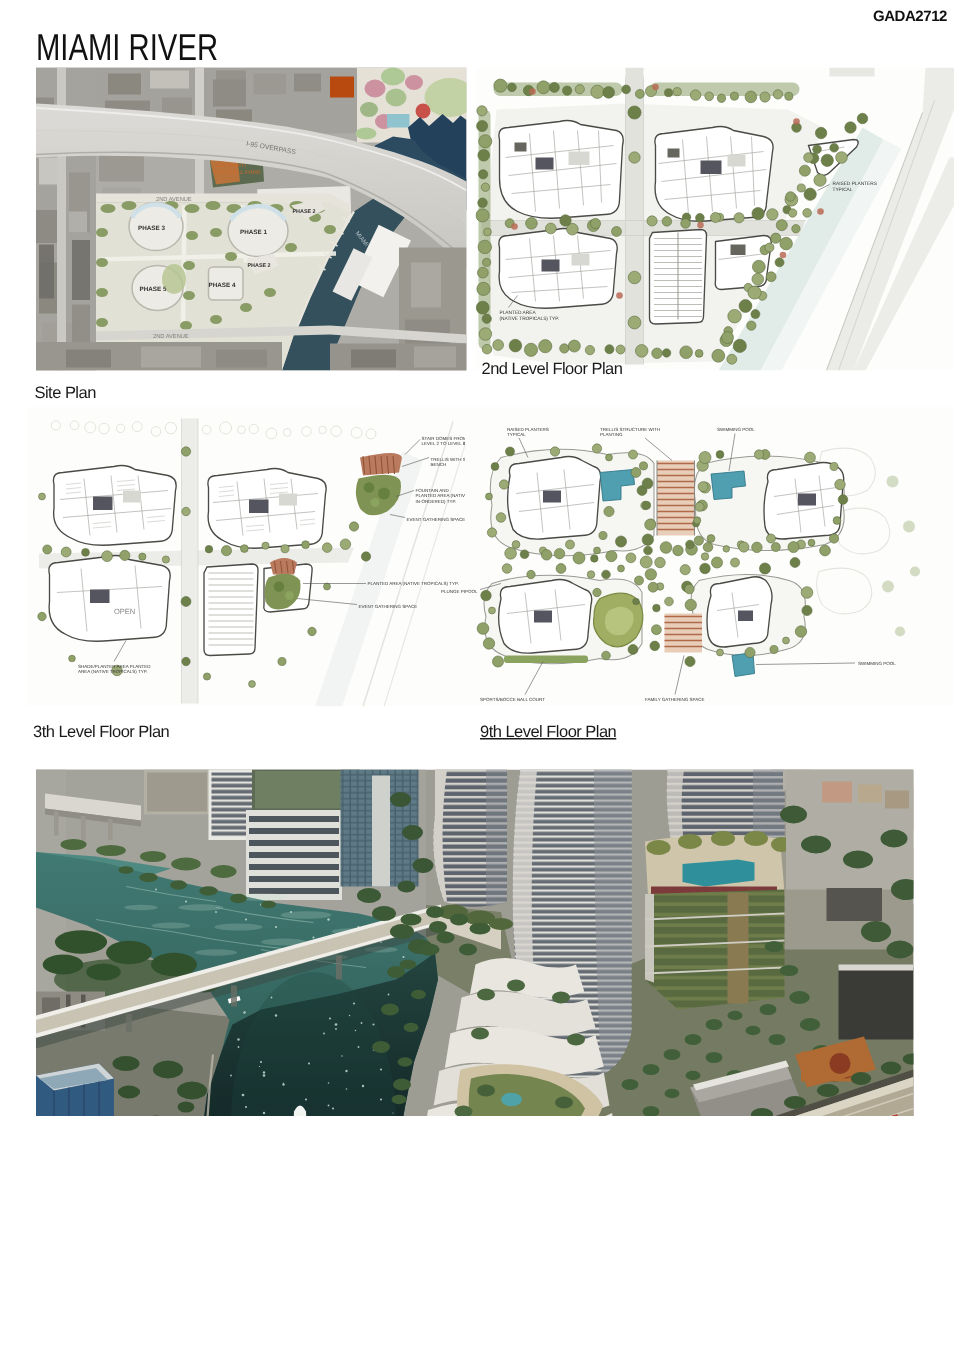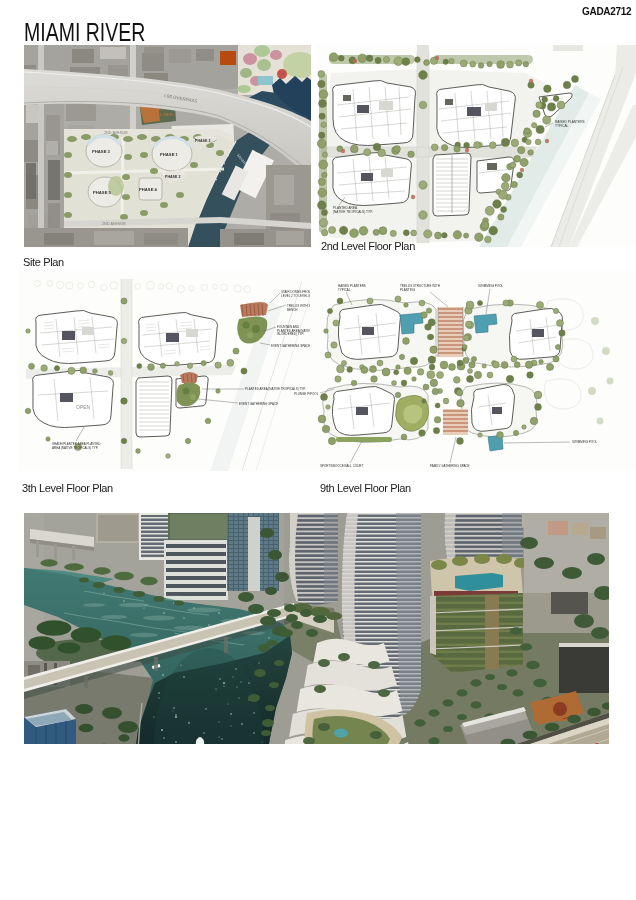--- a/index.html
+++ b/index.html
@@ -885,21 +885,21 @@
 <text x="262" y="172">SWIMMING POOL</text>
           <line x1="260" y1="171" x2="194" y2="172" stroke="#555" stroke-width="0.4"></line>
 <text x="10" y="196">SPORTS/BOCCE BALL COURT</text>
           <line x1="40" y1="192" x2="52" y2="170" stroke="#555" stroke-width="0.4"></line>
 <text x="120" y="196">FAMILY GATHERING SPACE</text>
           <line x1="140" y1="192" x2="146" y2="166" stroke="#555" stroke-width="0.4"></line>
 </g>
 </svg>
 </div>
 
-<div class="lbl" style="left:320px;top:482px;">9th Level Floor Plan</div>
+<div class="lbl" style="left:320px;top:482px;text-decoration:underline;">9th Level Floor Plan</div>
 
 <div class="abs" style="left:24px;top:513px;width:585px;height:357px;">
 <svg width="585" height="357" viewBox="0 0 585 357">
 <defs>
 <linearGradient id="riverUp" x1="0" y1="0" x2="0" y2="1">
 <stop offset="0" stop-color="#417a73"></stop>
             <stop offset="0.55" stop-color="#2f5c56"></stop>
             <stop offset="1" stop-color="#234a46"></stop>
 </linearGradient>
 <linearGradient id="riverDown" x1="0" y1="0" x2="0" y2="1">

